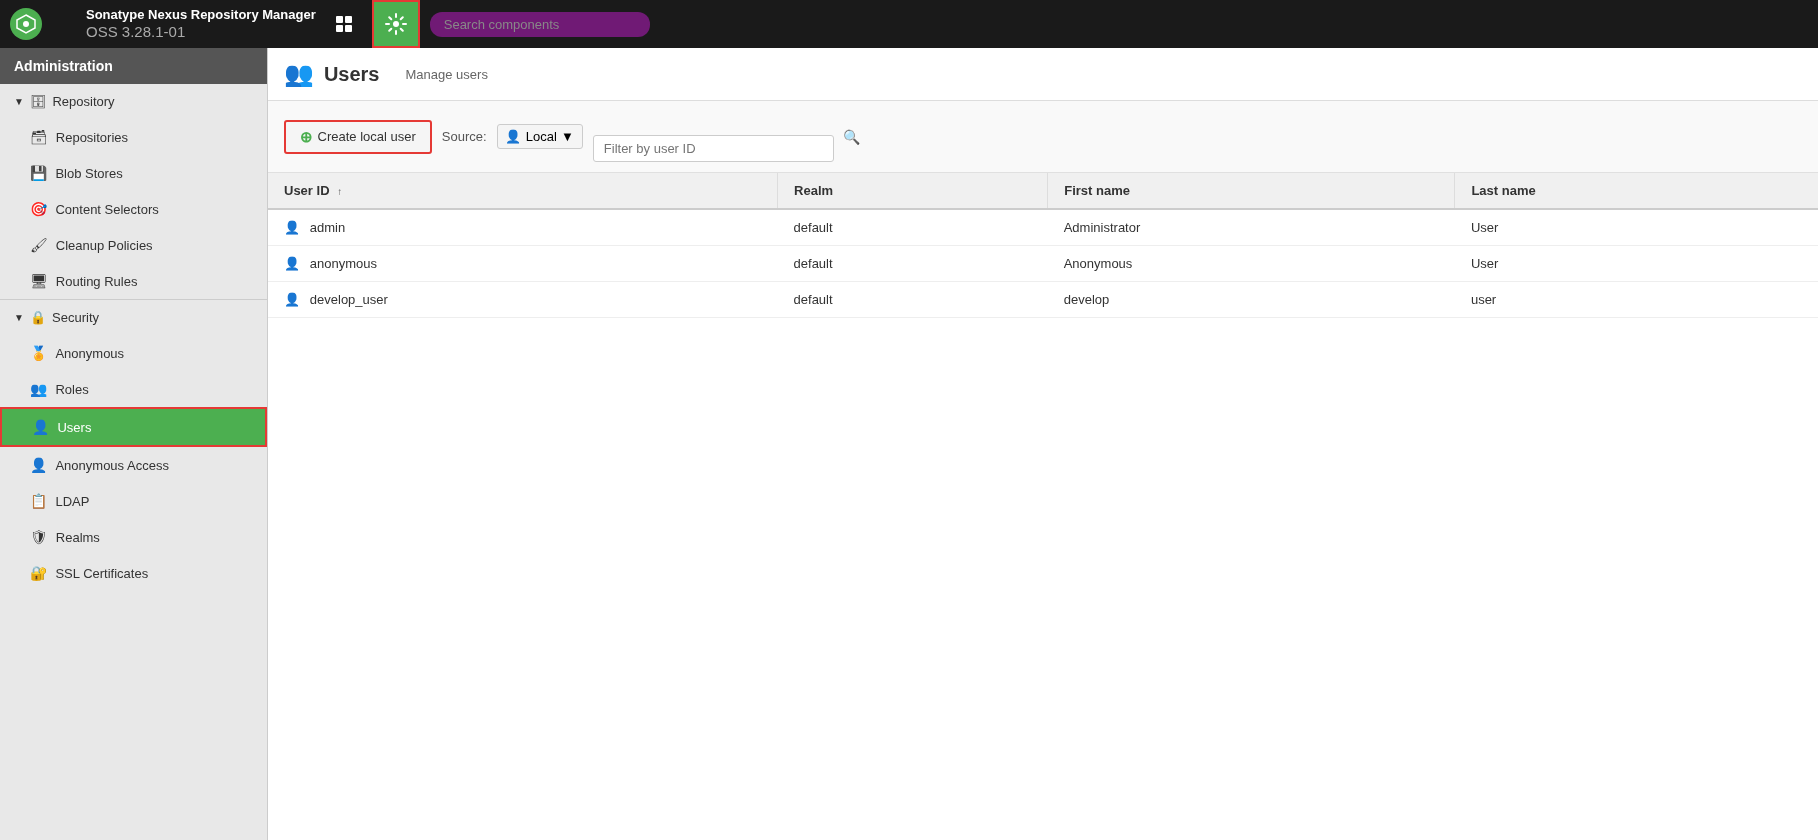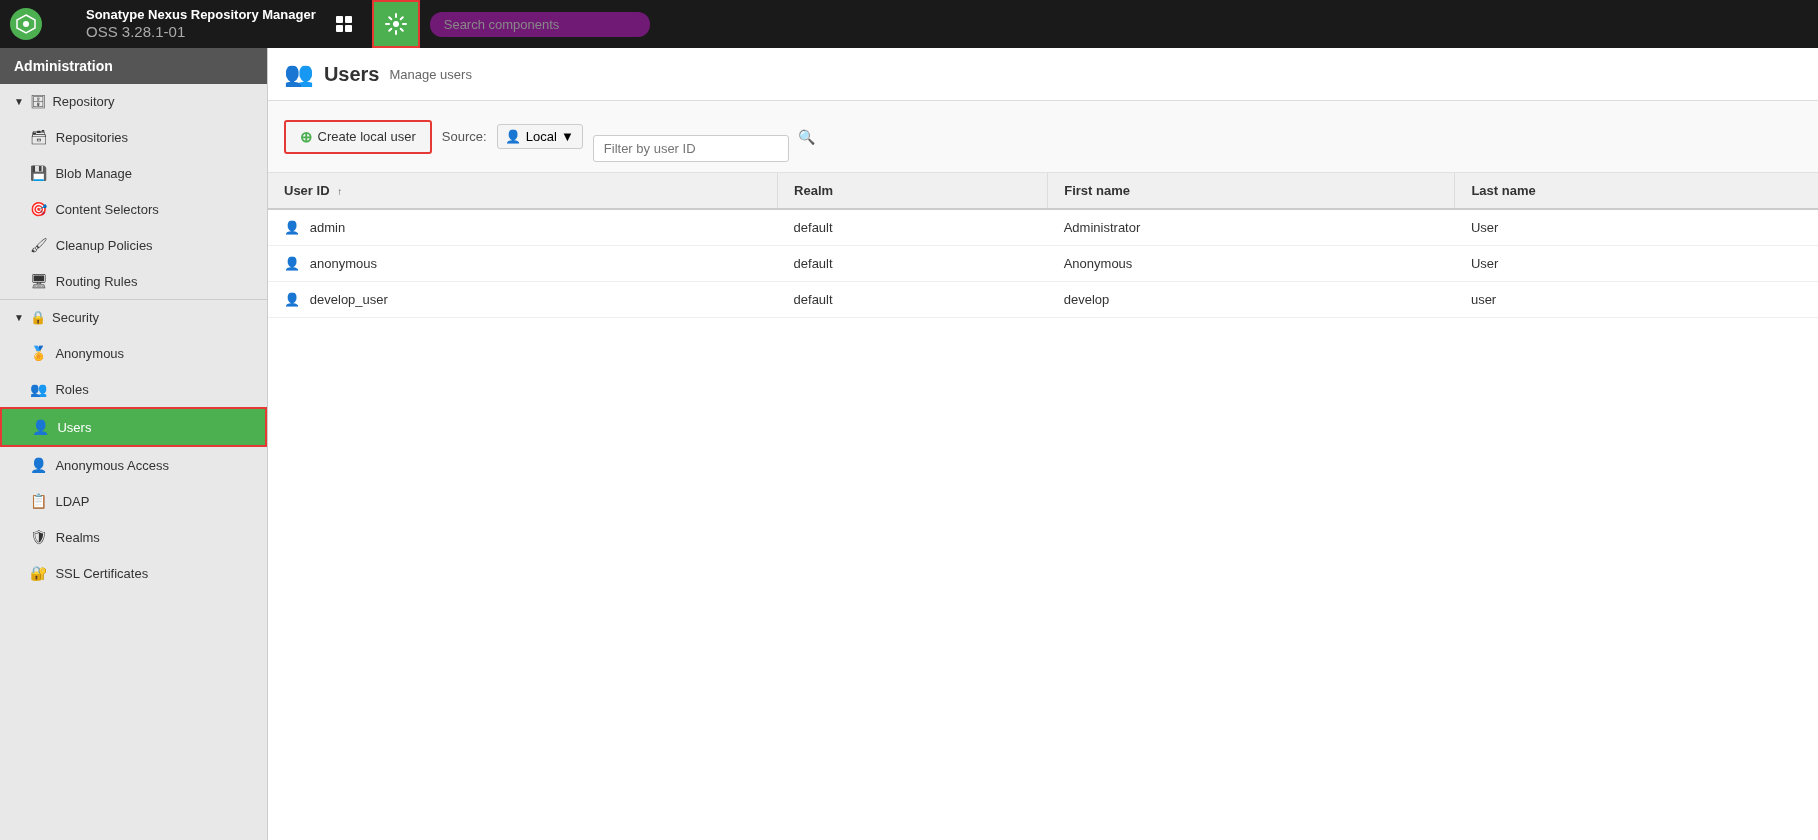--- a/index.html
+++ b/index.html
@@ -153,21 +153,21 @@
       color: #4caf50;
     }
     .content-header-title {
       font-size: 20px;
       font-weight: bold;
       color: #333;
     }
     .content-header-subtitle {
       font-size: 13px;
       color: #666;
-      margin-left: 0;
+      margin-left: 16px;
       text-align: center;
     }
     .content-toolbar {
       display: flex;
       align-items: center;
       padding: 10px 16px;
       gap: 10px;
       border-bottom: 1px solid #e0e0e0;
       background: #f9f9f9;
     }
@@ -195,21 +195,21 @@
       border: 1px solid #ccc;
       border-radius: 3px;
       cursor: pointer;
       font-size: 13px;
     }
     .filter-input {
       padding: 5px 10px;
       border: 1px solid #ccc;
       border-radius: 3px;
       font-size: 13px;
-      width: 196px;
+      width: 241px;
       outline: none;
       margin-top: 24px;
     }
     .search-icon-btn {
       background: none;
       border: none;
       cursor: pointer;
       color: #666;
       font-size: 14px;
     }
@@ -292,21 +292,21 @@
       <span class="chevron">▼</span>
       <span>🗄</span>
       <span>Repository</span>
     </div>
     <div class="sidebar-item">
       <span class="item-icon">🗃</span>
       <span>Repositories</span>
     </div>
     <div class="sidebar-item">
       <span class="item-icon">💾</span>
-      <span>Blob Manage</span>
+      <span>Blob Stores</span>
     </div>
     <div class="sidebar-item">
       <span class="item-icon">🎯</span>
       <span>Content Selectors</span>
     </div>
     <div class="sidebar-item">
       <span class="item-icon">🖌</span>
       <span>Cleanup Policies</span>
     </div>
     <div class="sidebar-item">

